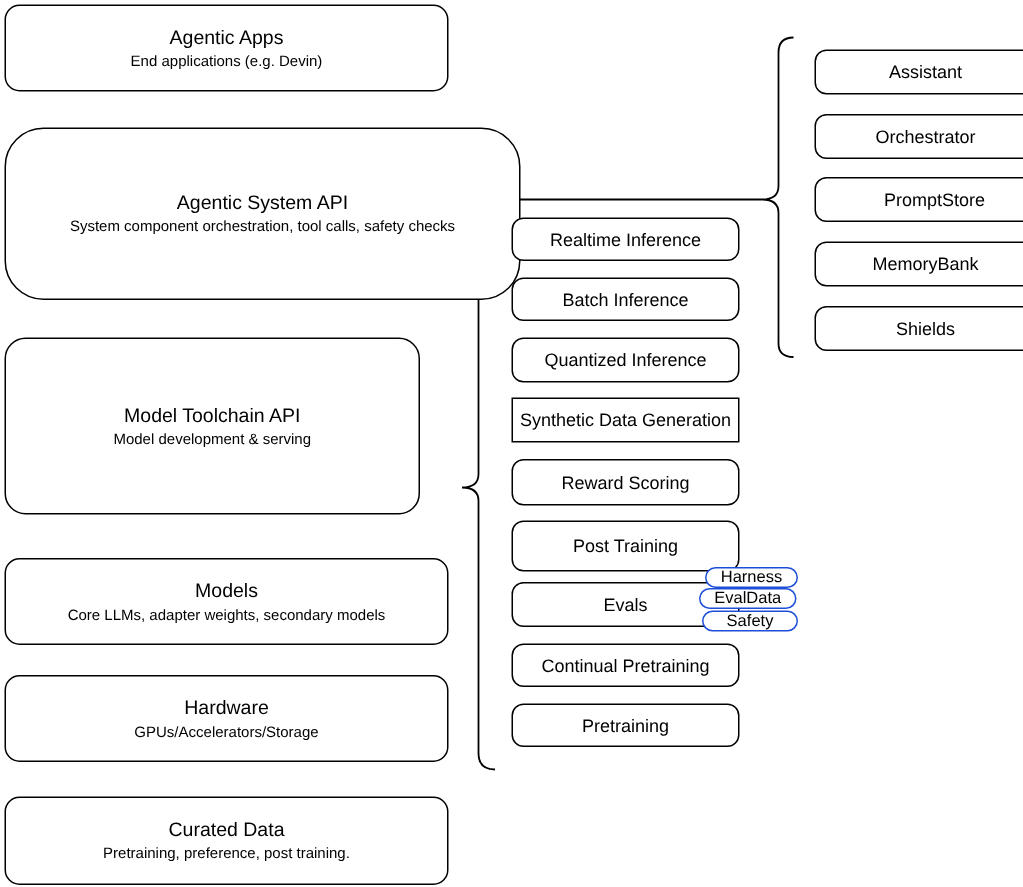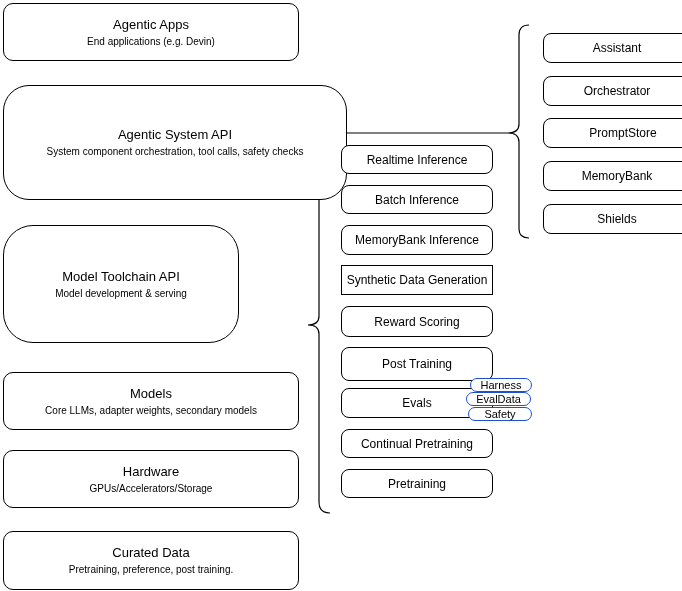--- a/index.html
+++ b/index.html
@@ -81,21 +81,21 @@
   <div class="node lbox" style="left:3px;top:3px;width:296px;height:58px;border-radius:10px">
     <div class="title">Agentic Apps</div>
     <div class="subtitle">End applications (e.g. Devin)</div>
   </div>
 
   <div class="node lbox" style="left:3px;top:85px;width:344px;height:115px;border-radius:26px">
     <div class="title">Agentic System API</div>
     <div class="subtitle">System component orchestration, tool calls, safety checks</div>
   </div>
 
-  <div class="node lbox" style="left:3px;top:225px;width:236px;height:118px;border-radius:30px">
+  <div class="node lbox" style="left:3px;top:225px;width:277px;height:118px;border-radius:14px">
     <div class="title">Model Toolchain API</div>
     <div class="subtitle">Model development &amp; serving</div>
   </div>
 
   <div class="node lbox" style="left:3px;top:372px;width:296px;height:58px;border-radius:10px">
     <div class="title">Models</div>
     <div class="subtitle">Core LLMs, adapter weights, secondary models</div>
   </div>
 
   <div class="node lbox" style="left:3px;top:450px;width:296px;height:58px;border-radius:10px">
@@ -108,21 +108,21 @@
     <div class="subtitle">Pretraining, preference, post training.</div>
   </div>
 
   <div class="node mbox" style="left:328px;top:145px;width:152px;height:29px;border-radius:8px">
     <span>Realtime Inference</span>
   </div>
   <div class="node mbox" style="left:328px;top:185px;width:152px;height:29px;border-radius:8px">
     <span>Batch Inference</span>
   </div>
   <div class="node mbox" style="left:328px;top:225px;width:152px;height:30px;border-radius:8px">
-    <span>MemoryBank Inference</span>
+    <span>Quantized Inference</span>
   </div>
   <div class="node mbox" style="left:328px;top:265px;width:152px;height:30px;border-radius:0">
     <span>Synthetic Data Generation</span>
   </div>
   <div class="node mbox" style="left:328px;top:306px;width:152px;height:31px;border-radius:8px">
     <span>Reward Scoring</span>
   </div>
   <div class="node mbox" style="left:328px;top:347px;width:152px;height:34px;border-radius:8px">
     <span>Post Training</span>
   </div>

